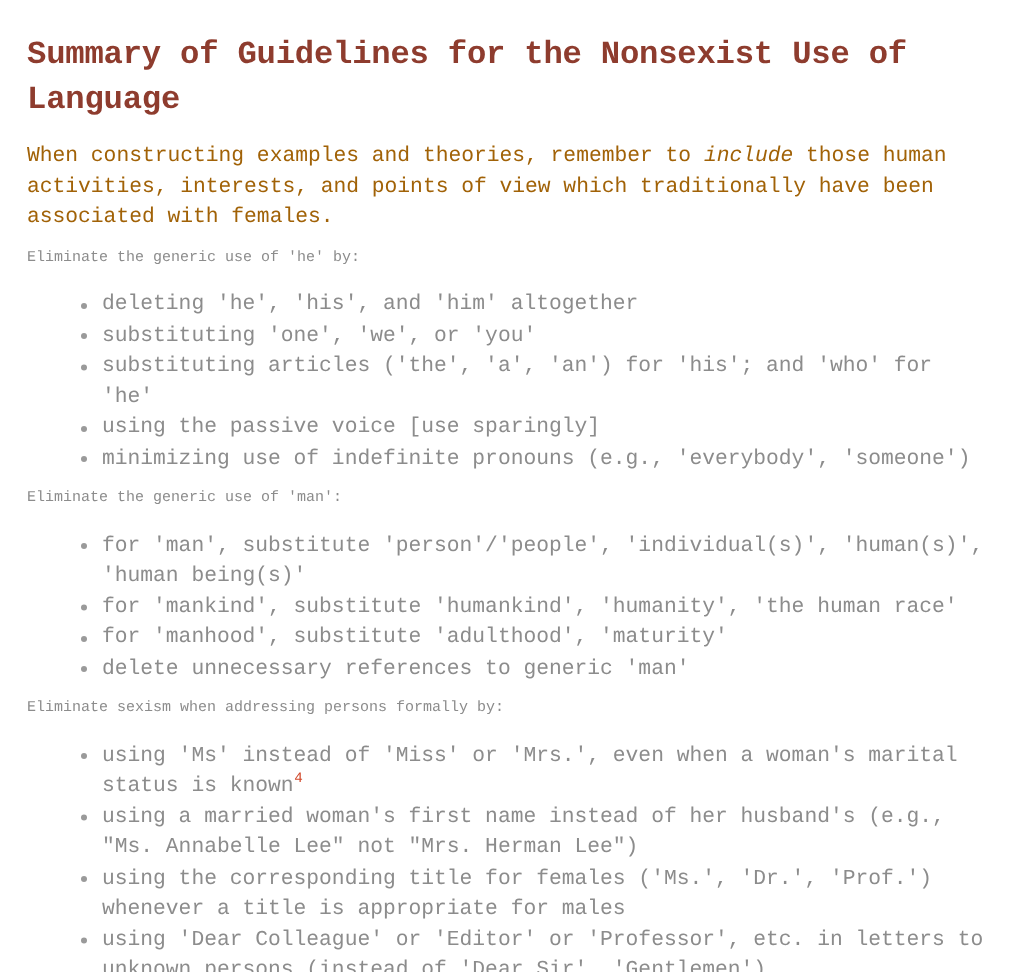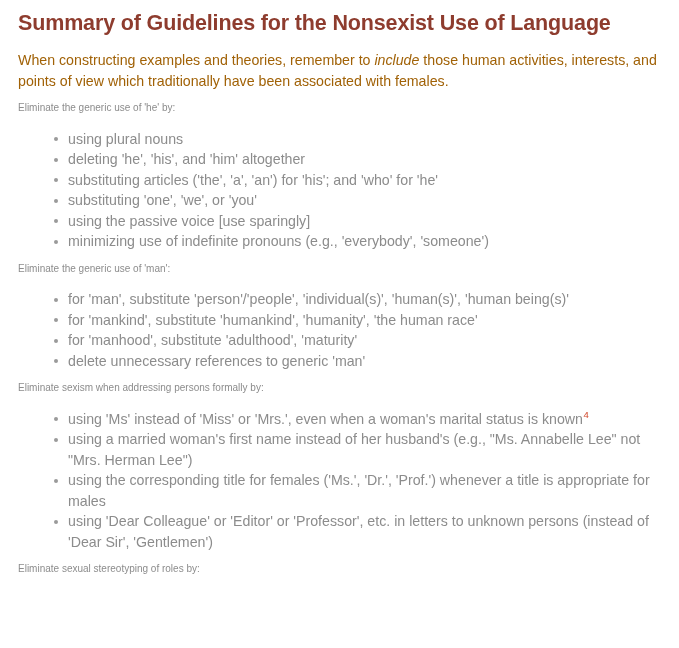--- a/index.html
+++ b/index.html
@@ -11,22 +11,23 @@
     width: 679px;
     height: 648px;
     overflow: hidden;
     font-family: "Liberation Sans", sans-serif;
     -webkit-font-smoothing: antialiased;
   }
   .page {
     box-sizing: border-box;
     width: 679px;
     height: 648px;
-    padding: 6px 22px 0 18px;
+    padding: 20px 22px 0 18px;
     background: #ffffff;
+    font-family: Liberation Mono, monospace;
   }
   .doc-title {
     margin: 0 0 0 0;
     padding: 2px 0 0 0;
     font-size: 21.5px;
     line-height: 30px;
     font-weight: bold;
     color: #8e3c2e;
     letter-spacing: -0.15px;
   }
@@ -86,24 +87,23 @@
 
   <h1 class="doc-title">Summary of Guidelines for the Nonsexist Use of Language</h1>
 
   <p class="intro">
     <span>When constructing examples and theories, remember to </span><em>include</em><span> those human activities, interests, and points of view which traditionally have been associated with females.</span>
   </p>
 
   <div id="sections-container">
       <p class="section-lead">Eliminate the generic use of 'he' by:</p>
       <ul class="guide-list">
-        <li><span>using plural nouns</span></li>
         <li><span>deleting 'he', 'his', and 'him' altogether</span></li>
+        <li><span>substituting 'one', 'we', or 'you'</span></li>
         <li><span>substituting articles ('the', 'a', 'an') for 'his'; and 'who' for 'he'</span></li>
-        <li><span>substituting 'one', 'we', or 'you'</span></li>
         <li><span>using the passive voice [use sparingly]</span></li>
         <li><span>minimizing use of indefinite pronouns (e.g., 'everybody', 'someone')</span></li>
       </ul>
       <p class="section-lead">Eliminate the generic use of 'man':</p>
       <ul class="guide-list">
         <li><span>for 'man', substitute 'person'/'people', 'individual(s)', 'human(s)', 'human being(s)'</span></li>
         <li><span>for 'mankind', substitute 'humankind', 'humanity', 'the human race'</span></li>
         <li><span>for 'manhood', substitute 'adulthood', 'maturity'</span></li>
         <li><span>delete unnecessary references to generic 'man'</span></li>
       </ul>

